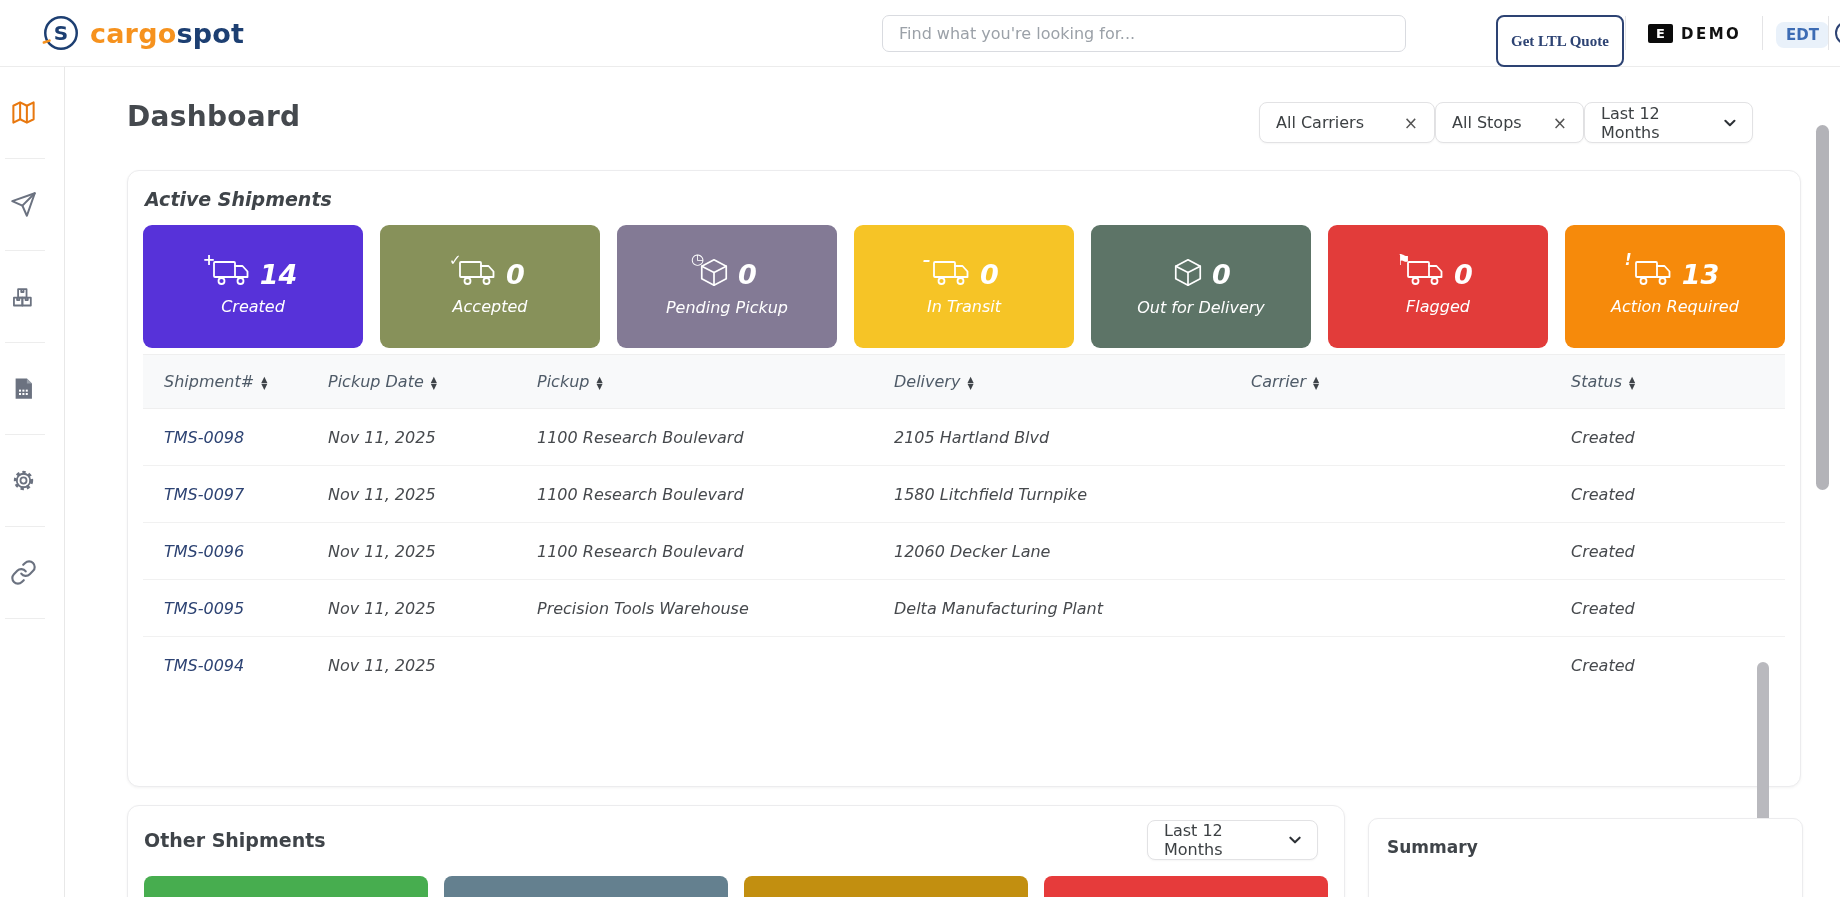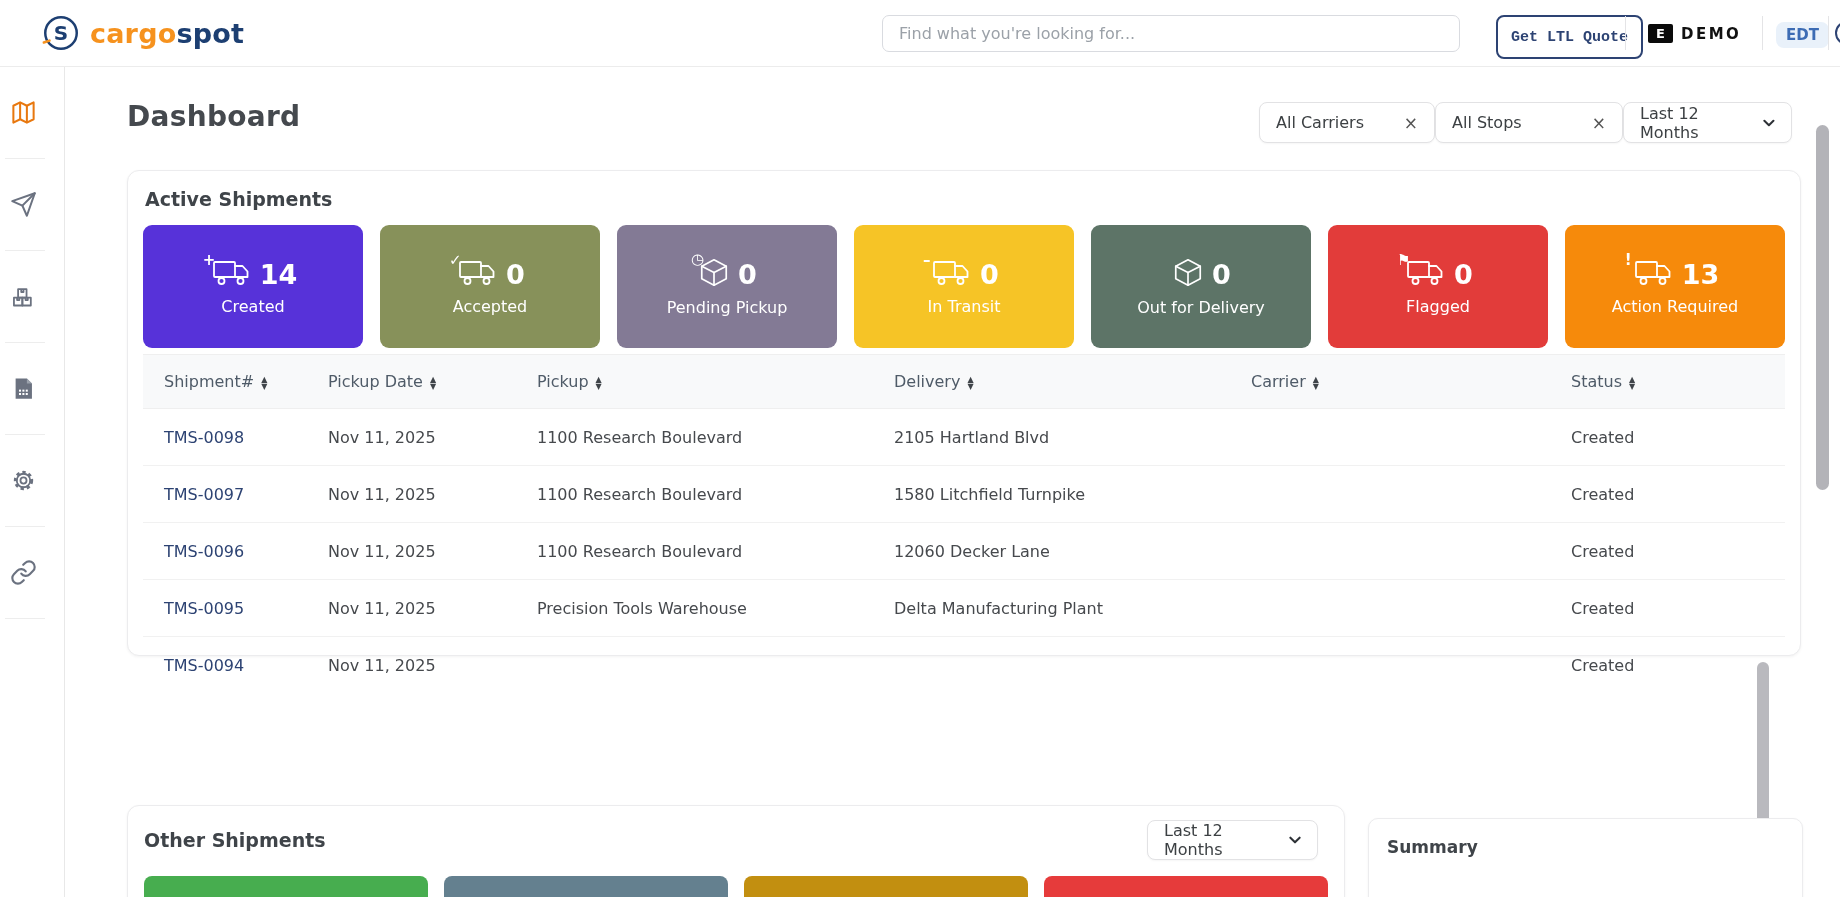--- a/index.html
+++ b/index.html
@@ -8,27 +8,27 @@
   .page { position:relative; width:1840px; height:897px; }
 
   
   .header { position:absolute; top:0; left:0; width:1840px; height:67px; background:#fff;
     border-bottom:1px solid #ececec; z-index:10; }
   .logo { position:absolute; left:40px; top:12px; display:flex; align-items:center; gap:8px; }
   .logo-mark { width:42px; height:42px; }
   .logo-word { font-size:27px; letter-spacing:.2px; }
   .logo-cargo { color:#F6921E; font-weight:600; }
   .logo-spot { color:#1D3F72; font-weight:800; }
-  .search { position:absolute; left:882px; top:15px; width:578px; height:37px;
+  .search { position:absolute; left:882px; top:15px; width:524px; height:37px;
     border:1px solid #d9dbe0; border-radius:7px; padding:0 16px; font-size:16px; color:#555;
     font-family:inherit; outline:none; }
   .search::placeholder { color:#9ba1a8; }
-  .btn-quote { position:absolute; left:1496px; top:15px; height:44px; padding:0 13px;
+  .btn-quote { position:absolute; left:1496px; top:15px; height:52px; padding:0 13px;
     background:#fff; border:2px solid #2d4373; border-radius:8px; color:#2d4373;
-    font-weight:700; font-size:15px; font-family:Liberation Mono, monospace; cursor:pointer; }
+    font-weight:700; font-size:15px; font-family:Liberation Serif, serif; cursor:pointer; }
   .hdiv { position:absolute; top:16px; width:1px; height:34px; background:#e4e4e6; }
   .demo { position:absolute; left:1648px; top:24px; display:flex; align-items:center; }
   .demo-e { width:25px; height:19px; background:#0a0a0a; border-radius:2px; color:#fff;
     font-size:13px; font-weight:800; display:flex; align-items:center; justify-content:center; }
   .demo-label { margin-left:8px; font-size:15px; font-weight:800; letter-spacing:2.5px; color:#111; }
   .edt { position:absolute; left:1776px; top:22px; height:26px; padding:0 10px; background:#E9F1FA;
     color:#3D6CB4; border-radius:8px; font-size:15px; font-weight:700; line-height:26px; }
   .avatar-partial { position:absolute; left:1835px; top:21px; width:24px; height:24px;
     border-radius:50%; border:2px solid #2d4373; }
 
@@ -40,27 +40,27 @@
   .side-item svg { width:27px; height:27px; }
 
   
   .page-title { position:absolute; left:127px; top:100px; font-size:28px; font-weight:700;
     color:#45494e; letter-spacing:.3px; }
   .filters { position:absolute; left:1259px; top:102px; display:flex; gap:0; }
   .pill { height:41px; background:#fff; border:1px solid #e2e2e4; border-radius:8px;
     display:flex; align-items:center; justify-content:space-between; font-size:16px;
     color:#3c4043; padding:0 16px; box-shadow:0 1px 2px rgba(0,0,0,.04); cursor:pointer; }
   .pill-x { color:#555; font-size:17px; margin-left:14px; cursor:pointer; }
-  .pill.w1 { width:176px; } .pill.w2 { width:188px; } .pill.w3 { width:169px; }
+  .pill.w1 { width:176px; } .pill.w2 { width:149px; } .pill.w3 { width:169px; }
   .chev { margin-left:12px; }
 
   
   .panel { position:absolute; background:#fff; border:1px solid #ececee; border-radius:12px;
     box-shadow:0 1px 3px rgba(0,0,0,.05); }
-  .panel-active { left:127px; top:170px; width:1674px; height:486px; padding:15px; }
+  .panel-active { left:127px; top:170px; width:1674px; height:617px; padding:15px;font-style:italic; }
   .panel-h { font-size:19px; font-weight:700; color:#3f4449; }
   .panel-active .panel-h { margin:2px 0 15px 2px; }
   .cards { display:flex; gap:17px; }
   .scard { flex:1; height:123px; border-radius:9px; color:#fff; display:flex;
     flex-direction:column; align-items:center; justify-content:center; cursor:pointer; }
   .scard-top { position:relative; display:flex; align-items:center; gap:7px; }
   .scard-badge { position:absolute; top:-7px; left:-6px; font-size:15px; font-weight:700; }
   .scard-num { font-size:27px; font-weight:700; }
   .scard-label { margin-top:5px; font-size:16px; }
   .note { margin:18px 6px 10px 0; text-align:right; color:#2c3e6b; font-size:15px; }

